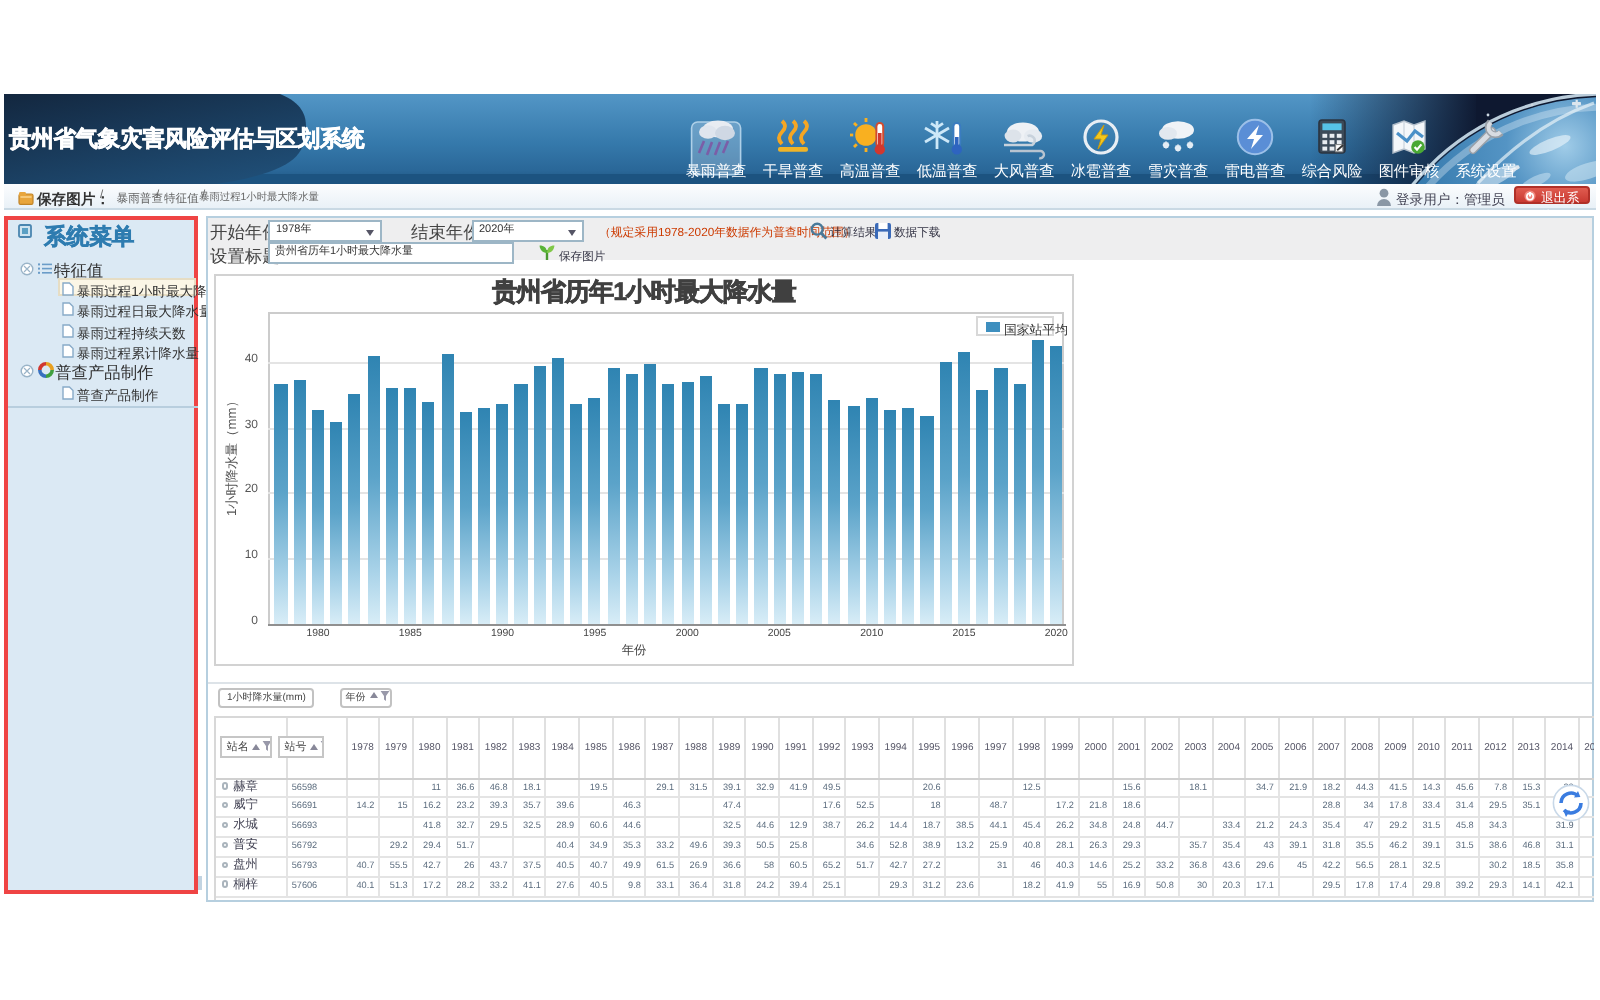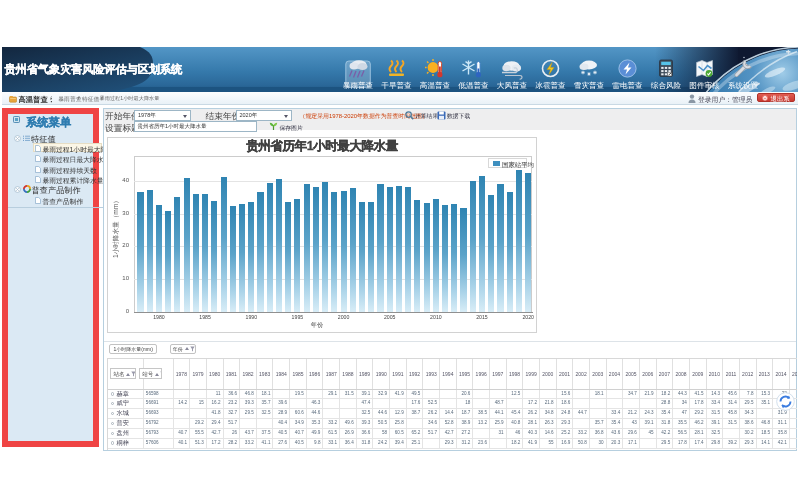--- a/index.html
+++ b/index.html
@@ -5,21 +5,21 @@
 #page{position:absolute;left:0;top:0;width:800px;height:432px}
 .abs{position:absolute}
 
 #banner{left:2px;top:46.5px;width:796px;height:45px}
 .navlab{font-size:7.6px;fill:#fff;text-anchor:middle}
 
 #crumb{left:2px;top:91.5px;width:796px;height:13.5px;background:linear-gradient(#fcfdfe,#e9f1f7);border-bottom:1px solid #c9d9e4}
 #crumb .t{position:absolute;top:3px;font-size:7.3px;font-weight:bold;color:#333}
 #crumb .lk{position:absolute;top:3.5px;font-size:5.8px;color:#666}
 
-#side{left:2px;top:107.5px;width:96.5px;height:339.5px;background:#dbe9f4;border:6px solid #ef4444}
+#side{left:2px;top:107.5px;width:96.5px;height:339.5px;background:#dbe9f4;border:2px solid #ef4444}
 #side .hd{position:absolute;left:18px;top:1.5px;font-size:11.3px;font-weight:bold;color:#2e7cb0;-webkit-text-stroke:0.25px #2e7cb0}
 .titem{position:absolute;font-size:6.8px;color:#333;white-space:nowrap}
 .tparent{position:absolute;font-size:8.2px;color:#333;white-space:nowrap}
 
 #main{left:103px;top:107.5px;width:694px;height:343px;background:#fff;border:1px solid #b6cfdf}
 .flab{position:absolute;font-size:8.7px;color:#444}
 .dd{position:absolute;width:56.5px;height:11px;background:#fff;border:1px solid #9db6c6;font-size:5.5px;color:#333;line-height:9.5px;padding-left:3px}
 .dd .ar{position:absolute;right:3px;top:4px;width:0;height:0;border-left:2.6px solid transparent;border-right:2.6px solid transparent;border-top:3.4px solid #556}
 .red{position:absolute;font-size:5.9px;color:#cc3a00;white-space:nowrap}
 .btxt{position:absolute;font-size:5.8px;color:#334;white-space:nowrap}
@@ -224,21 +224,21 @@
       </g>
 <text x="743.0" y="87.5" class="navlab">系统设置</text>
 </svg>
 
 <div id="crumb" class="abs">
 <svg class="abs" style="left:6.5px;top:3px" width="8" height="8">
         <rect x="0.5" y="2" width="7" height="5.2" rx="0.8" fill="#e8a53c" stroke="#c08428" stroke-width="0.6"></rect>
         <rect x="0.5" y="1" width="3.5" height="2.2" rx="0.7" fill="#e8a53c"></rect>
         <rect x="1.2" y="3" width="5.6" height="1" fill="#f6c878"></rect>
       </svg>
-<span class="t" style="left:16.5px">高温普查：</span>
+<span class="t" style="left:16.5px">保存图片：</span>
 <span class="lk" style="left:48px">/</span>
 <span class="lk" style="left:56.3px">暴雨普查</span>
 <span class="lk" style="left:76px">/</span>
 <span class="lk" style="left:80px">特征值</span>
 <span class="lk" style="left:99px">/</span>
 <span class="lk" style="left:97.5px;font-size:5.2px">暴雨过程1小时最大降水量</span>
 <svg class="abs" style="left:686px;top:2px" width="8" height="9">
         <circle cx="4" cy="2.6" r="2.2" fill="#8a97a5"></circle>
         <path d="M0.5,9 a3.5,3.5 0 0 1 7,0 Z" fill="#8a97a5"></path>
       </svg>

